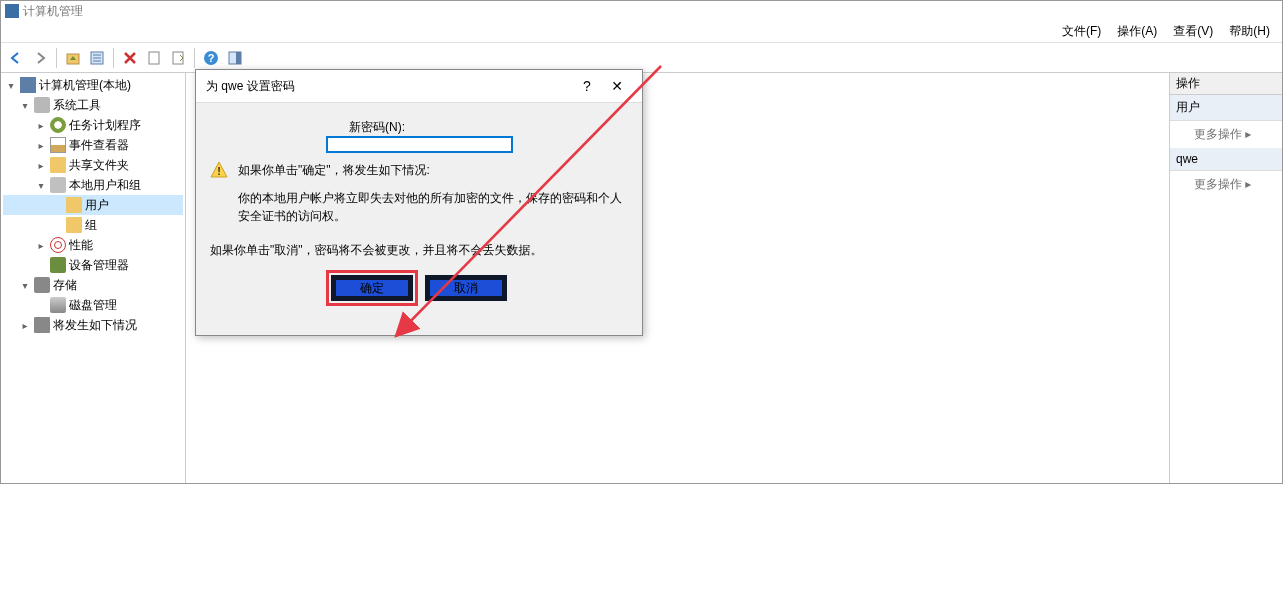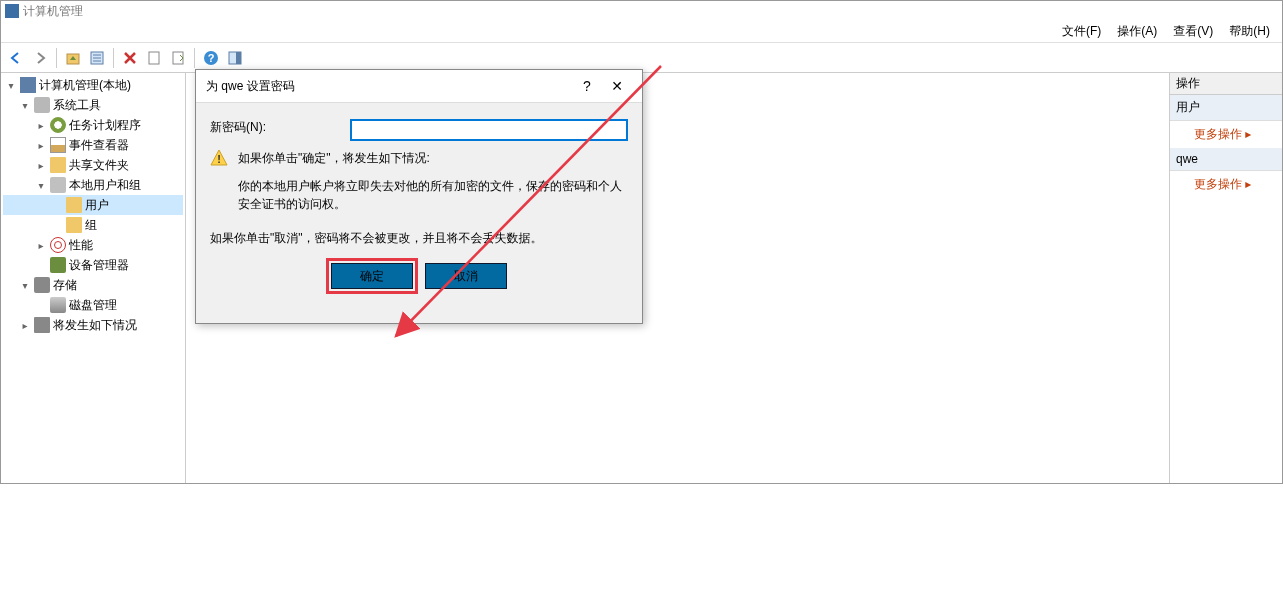--- a/index.html
+++ b/index.html
@@ -28,37 +28,37 @@
     .icon-perf { background: #fff; border:1px solid #c33; border-radius: 50%; position:relative; }
     .icon-perf::after { content:""; position:absolute; left:3px; top:3px; right:3px; bottom:3px; border:1px solid #c33; border-radius:50%; }
     .icon-devmgr { background: #6b8e3e; border-radius:2px; }
     .icon-storage { background: #888; border-radius:2px; }
     .icon-disk { background: linear-gradient(#ccc, #888); border-radius:2px; }
     .icon-service { background: #888; border-radius:1px; }
     .main { flex: 1; position: relative; background: #fff; }
     .actions { width: 113px; border-left: 1px solid #ccc; display: flex; flex-direction: column; }
     .actions-header { height: 22px; background: #f0f0f0; border-bottom: 1px solid #ccc; display:flex; align-items:center; padding:0 6px; font-weight: normal; }
     .actions-section { background: #e8eff7; padding: 4px 6px; border-bottom: 1px solid #ddd; }
-    .actions-link { padding: 5px 6px 5px 24px; color: #c2410c; cursor: default; }
+    .actions-link { padding: 5px 6px 5px 24px; color: #737373; cursor: default; }
     
     .dialog { position: absolute; left: 194px; top: 68px; width: 448px; background: #f0f0f0; border: 1px solid #888; box-shadow: 2px 2px 8px rgba(0,0,0,0.25); z-index: 10; }
     .dialog-title { height: 30px; display: flex; align-items: center; padding: 16px 10px; background: #fff; border-bottom: 1px solid #ddd; }
     .dialog-title-text { flex:1; }
     .dialog-help, .dialog-close { width: 30px; height: 20px; display:flex; align-items:center; justify-content:center; font-size:14px; cursor: default; }
     .dialog-body { padding: 16px 14px; }
-    .form-row { display:flex; margin-bottom: 4px; }
+    .form-row { display:flex; align-items:center; margin-bottom: 4px; flex-direction: column; }
     .form-label { width: 140px; }
     .form-input { flex:1; height: 22px; border:1px solid #7a7a7a; padding: 0 4px; background:#fff; }
     .form-input.focused { border:1px solid #0078d7; box-shadow: inset 0 0 0 1px #0078d7; }
     .warning-row { display:flex; gap: 10px; margin: 8px 0 10px; }
     .warning-icon { width:18px; height:18px; flex-shrink:0; }
     .info-text { line-height: 1.5; }
     .info-indent { padding-left: 28px; line-height:1.5; margin-bottom: 16px;}
     .dialog-buttons { display:flex; justify-content:center; gap:12px; padding: 8px 0 18px; }
-    .dlg-btn { width: 82px; height: 26px; background:#0369a1; border:1px solid #0f172a; cursor:default; display:flex; align-items:center; justify-content:center; }
+    .dlg-btn { width: 82px; height: 26px; background:#1d4ed8; border:5px solid #0f172a; cursor:default; display:flex; align-items:center; justify-content:center; }
     .dlg-btn.primary { outline:3px solid #e63946; outline-offset:2px; }
     
     .arrow-svg { position:absolute; left: 330px; top: 60px; z-index: 20; pointer-events:none; }
     
     .lv0 { padding-left: 2px; }
     .lv1 { padding-left: 16px; }
     .lv2 { padding-left: 32px; }
     .lv3 { padding-left: 48px; }
   </style>
 </head>

